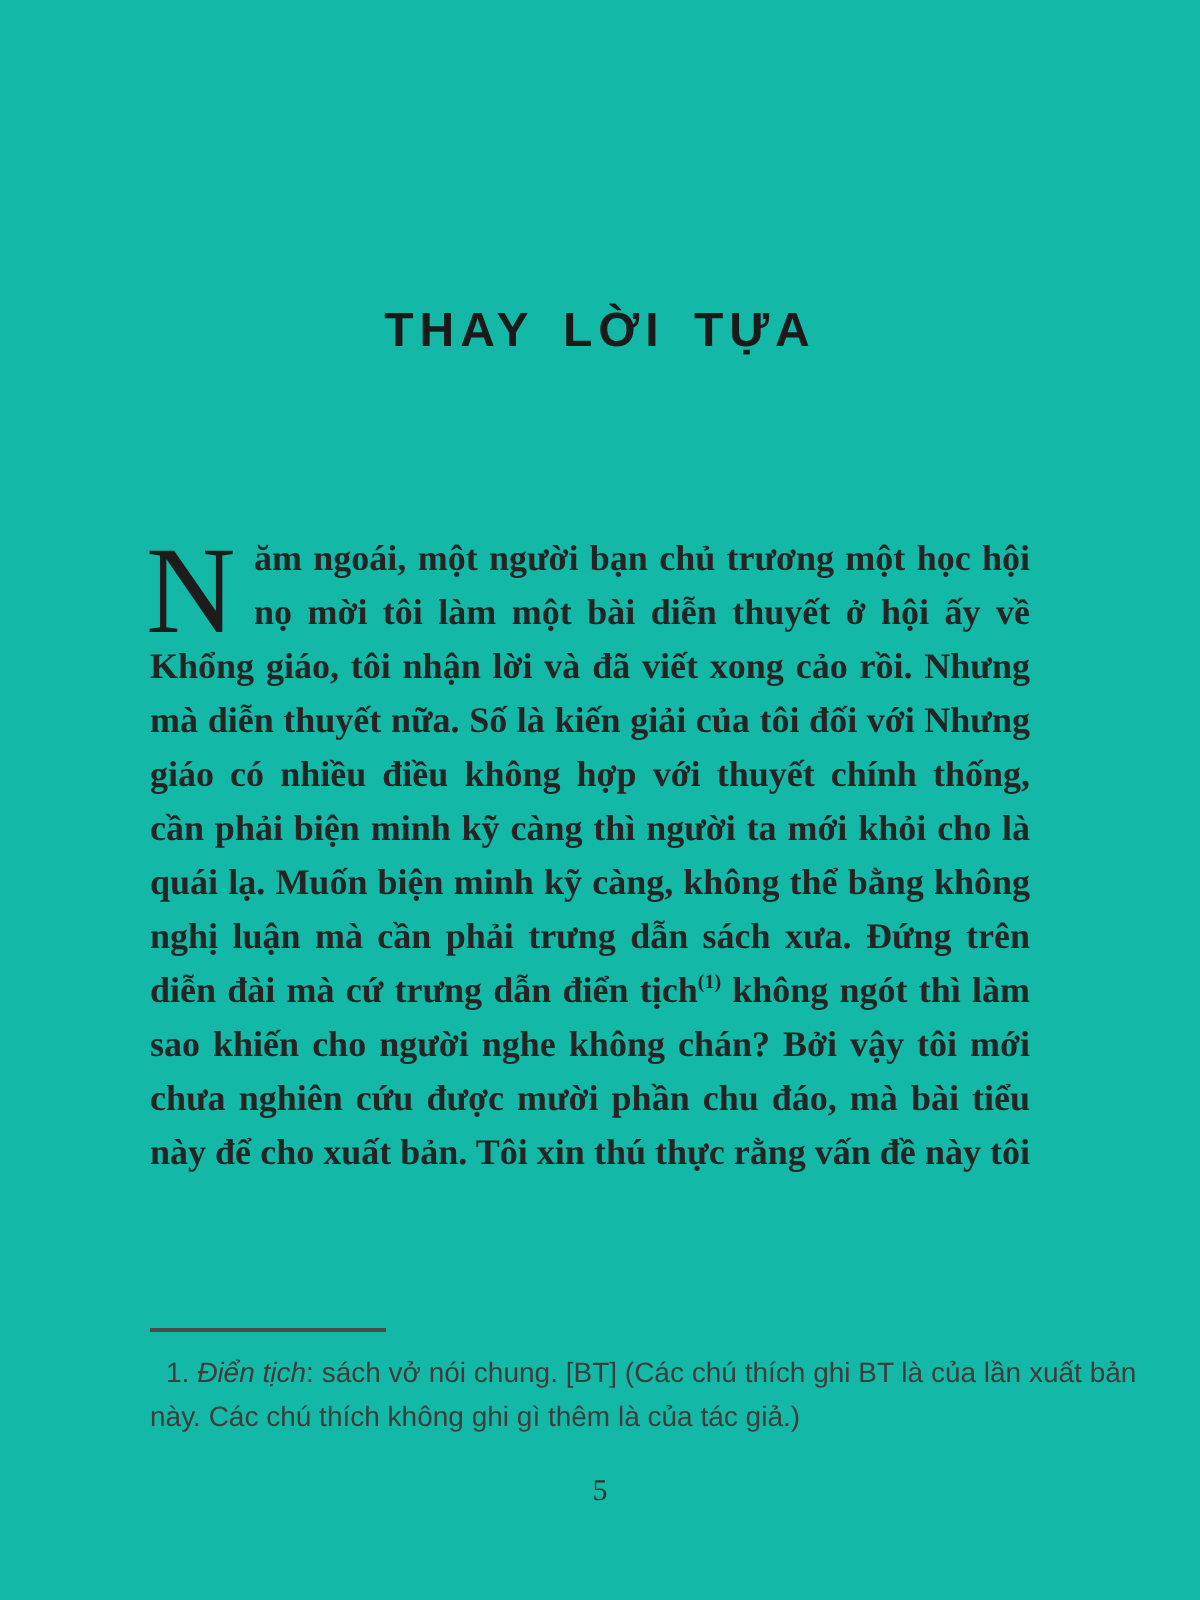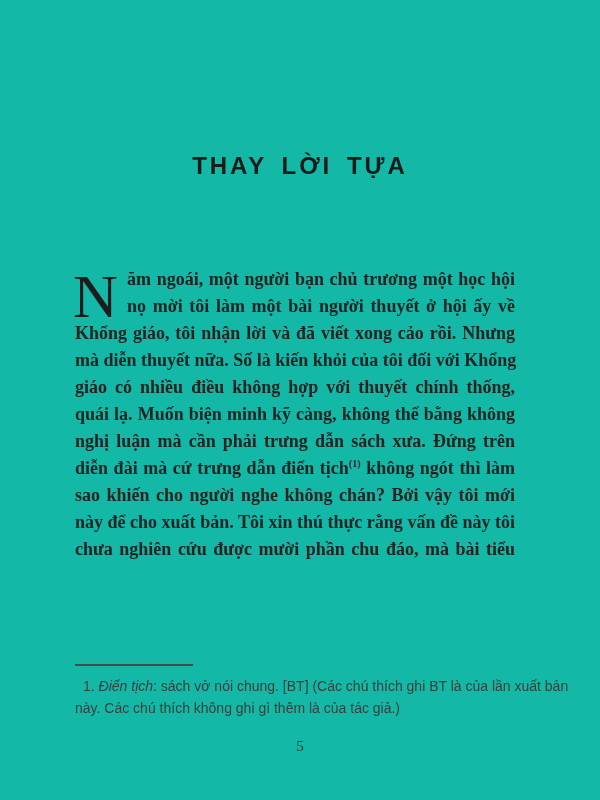--- a/index.html
+++ b/index.html
@@ -91,30 +91,31 @@
 </head>
 <body>
 
 <div class="page">
 
   <div class="title">THAY LỜI TỰA</div>
 
   <div class="body-block">
     <span class="drop-cap">N</span>
     <div class="line indent">ăm ngoái, một người bạn chủ trương một học hội</div>
-    <div class="line indent">nọ mời tôi làm một bài người thuyết ở hội ấy về</div>
+    <div class="line indent">nọ mời tôi làm một bài diễn thuyết ở hội ấy về</div>
     <div class="line">Khổng giáo, tôi nhận lời và đã viết xong cảo rồi. Nhưng</div>
-    <div class="line">mà diễn thuyết nữa. Số là kiến khỏi của tôi đối với Khổng</div>
+    <div class="line">mà diễn thuyết nữa. Số là kiến giải của tôi đối với Nhưng</div>
     <div class="line">giáo có nhiều điều không hợp với thuyết chính thống,</div>
+    <div class="line">cần phải biện minh kỹ càng thì người ta mới khỏi cho là</div>
     <div class="line">quái lạ. Muốn biện minh kỹ càng, không thể bằng không</div>
     <div class="line">nghị luận mà cần phải trưng dẫn sách xưa. Đứng trên</div>
     <div class="line"><span>diễn đài mà cứ trưng dẫn điển tịch</span><sup>(1)</sup><span> không ngót thì làm</span></div>
     <div class="line">sao khiến cho người nghe không chán? Bởi vậy tôi mới</div>
+    <div class="line">chưa nghiên cứu được mười phần chu đáo, mà bài tiểu</div>
     <div class="line">này để cho xuất bản. Tôi xin thú thực rằng vấn đề này tôi</div>
-    <div class="line">chưa nghiên cứu được mười phần chu đáo, mà bài tiểu</div>
   </div>
 
   <div class="footnote">
     <div class="footnote-rule"></div>
     <div class="footnote-line1"><span>1. </span><em>Điển tịch</em><span>: sách vở nói chung. [BT] (Các chú thích ghi BT là của lần xuất bản</span></div>
     <div class="footnote-line2">này. Các chú thích không ghi gì thêm là của tác giả.)</div>
   </div>
 
   <div class="page-number">5</div>
 

